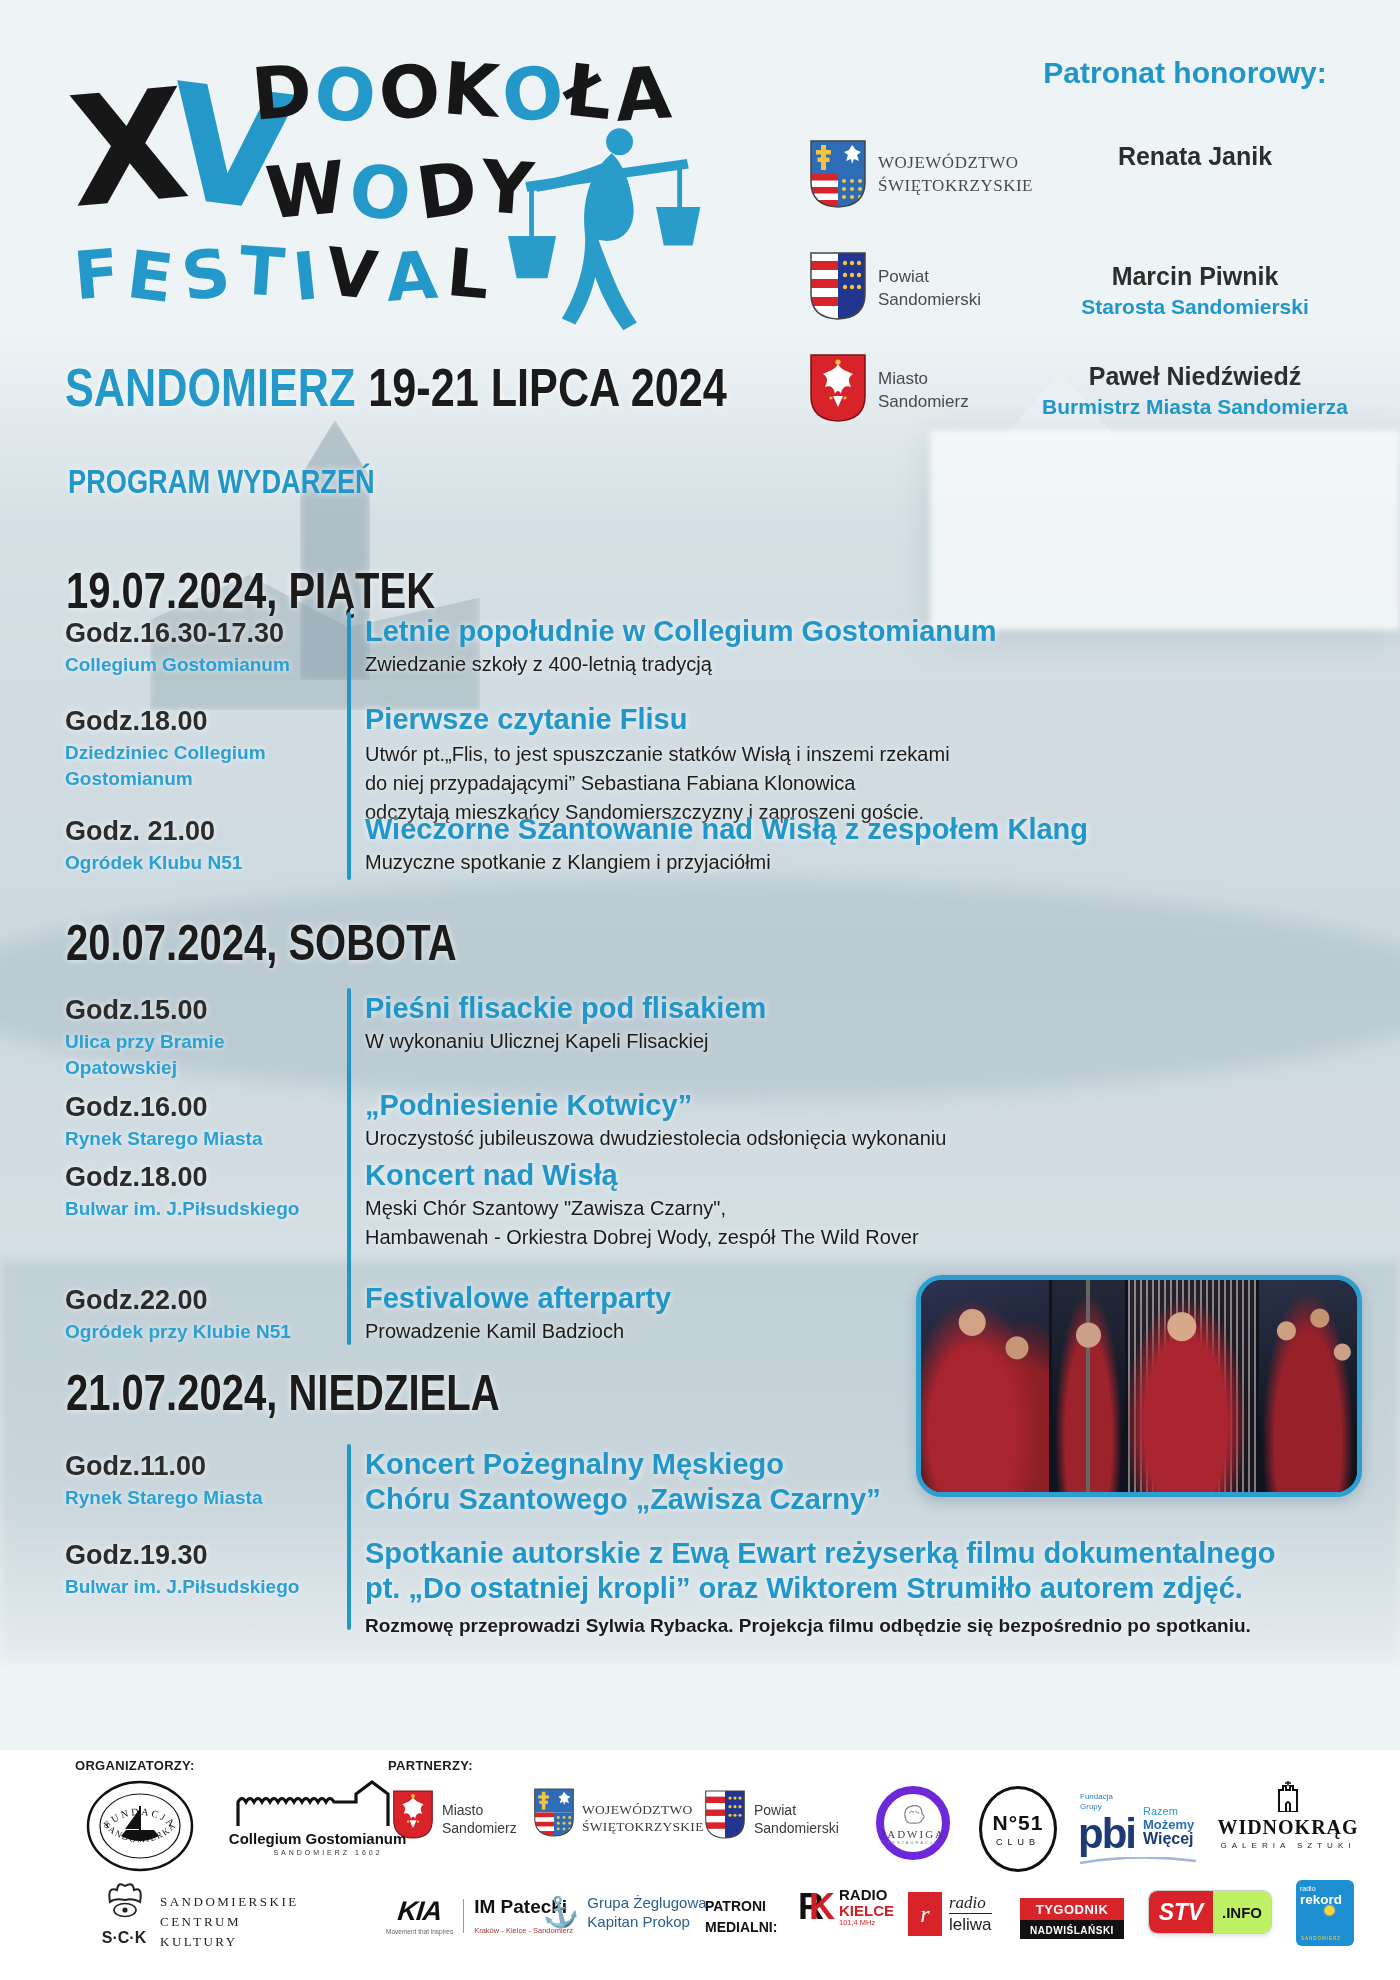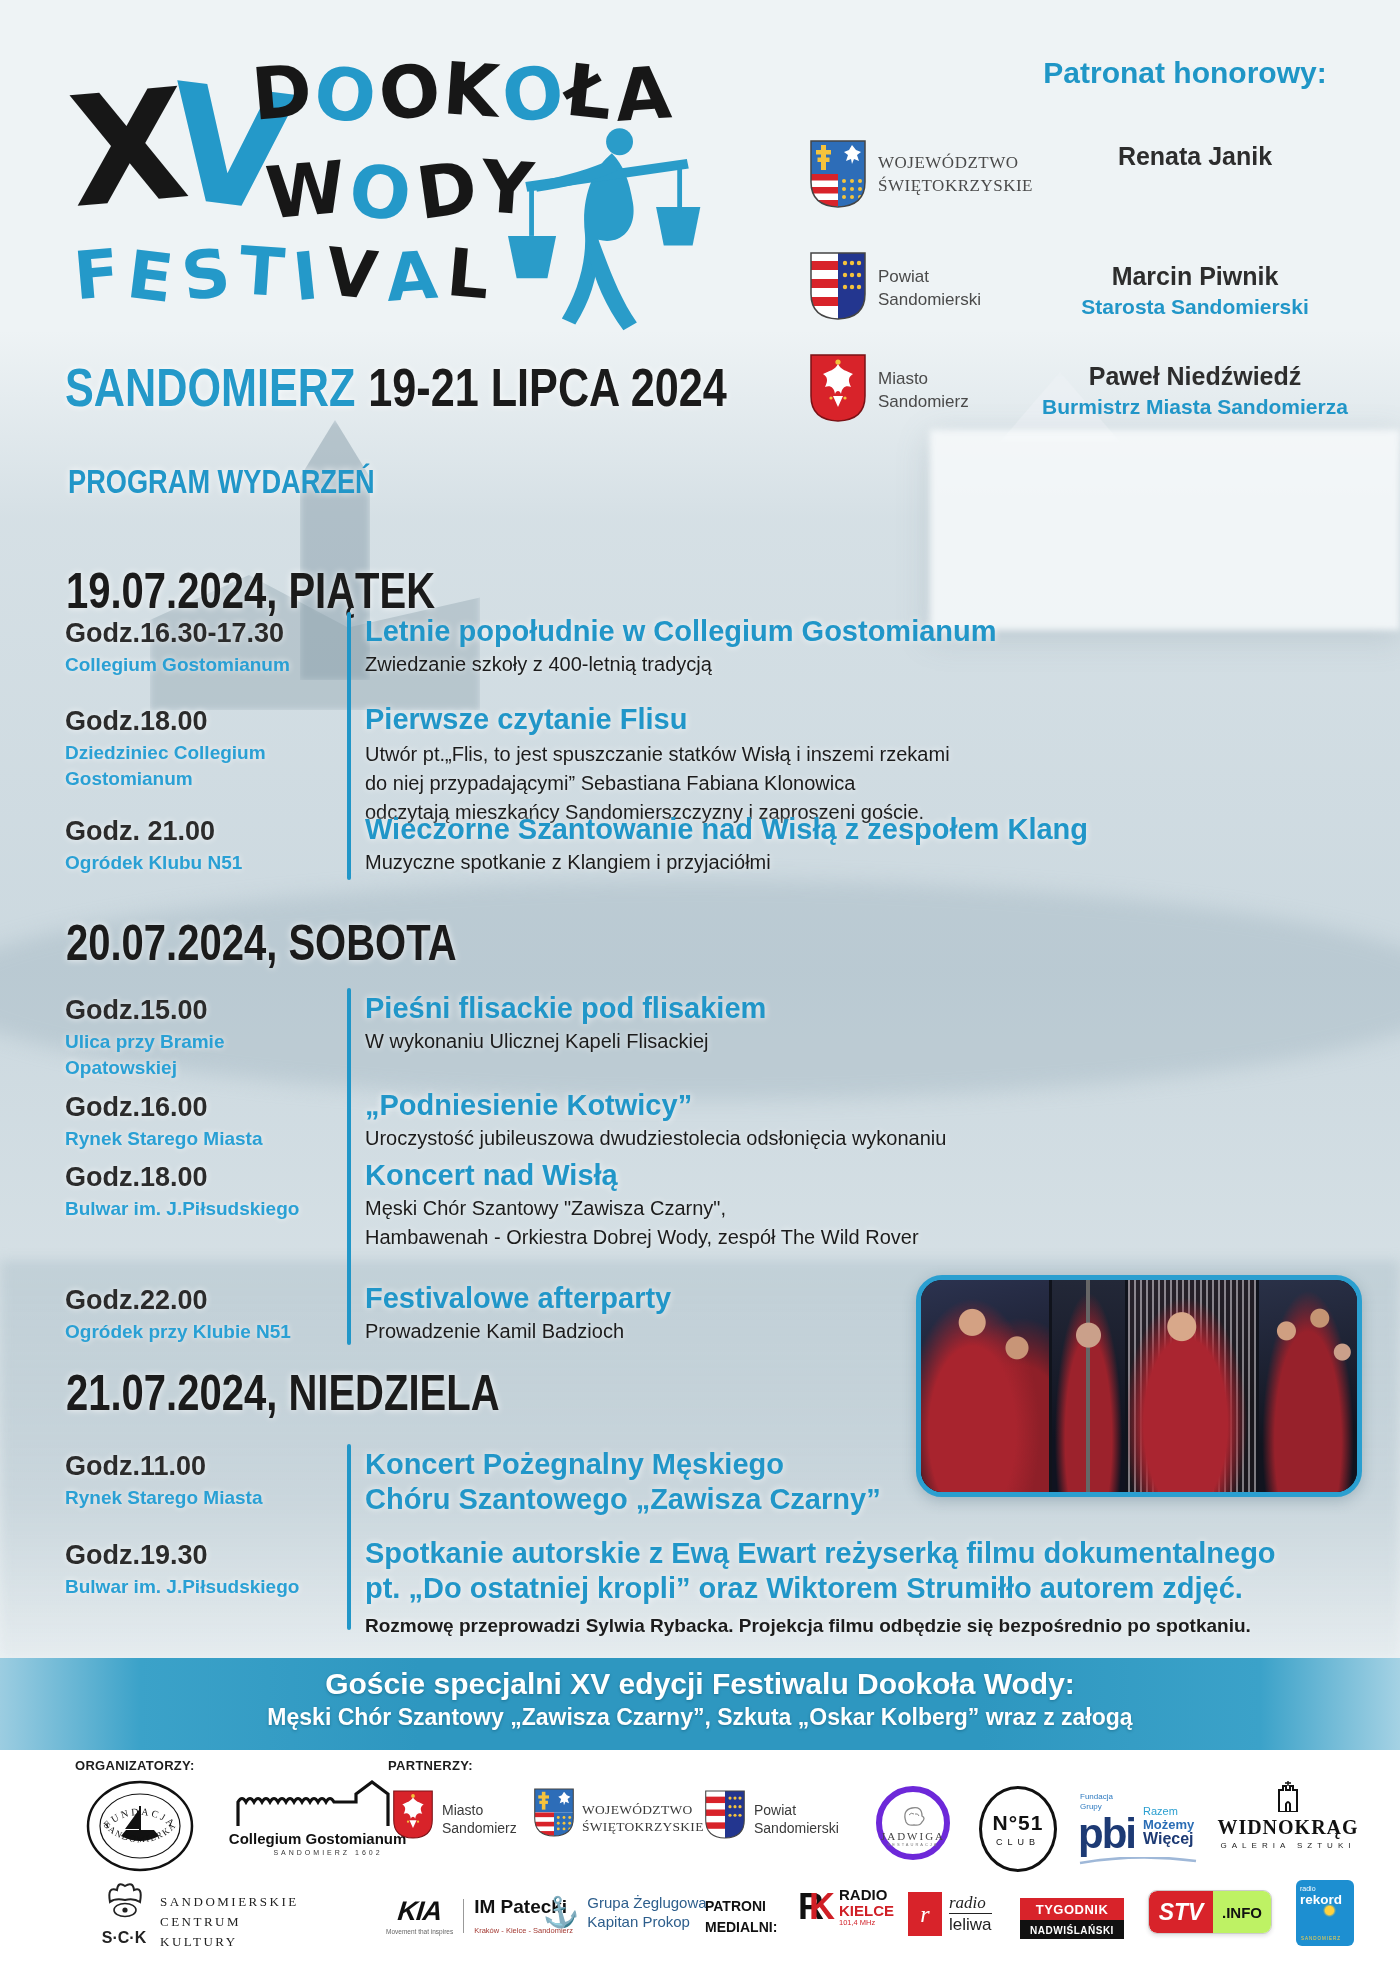--- a/index.html
+++ b/index.html
@@ -104,21 +104,21 @@
   .band-l1{margin-top:9px;font-size:30px;font-weight:bold;text-shadow:0 1px 3px rgba(0,60,80,.4);}
   .band-l2{margin-top:3px;font-size:23px;font-weight:bold;text-shadow:0 1px 3px rgba(0,60,80,.4);}
   
   .footer{position:absolute;left:0;top:1750px;width:1400px;height:230px;background:#ffffff;}
   .f-label{position:absolute;font-size:13px;font-weight:bold;color:#1c1c1c;letter-spacing:.3px;}
   .f-item{position:absolute;}
   .f-cresttxt{font-size:14px;color:#3a3a3a;line-height:1.25;white-space:pre-line;}
   .serif{font-family:"Liberation Serif",serif;}
   .colleg-name{font-size:15px;font-weight:bold;color:#111;}
   .colleg-sub{font-size:7px;letter-spacing:3px;color:#333;margin-top:2px;text-align:center;}
-  .jad-circle{width:74px;height:74px;border:6px solid #6d28d9;border-radius:50%;
+  .jad-circle{width:74px;height:74px;border:8px solid #6d28d9;border-radius:50%;
     display:flex;flex-direction:column;align-items:center;justify-content:flex-end;padding-bottom:7px;box-sizing:border-box;}
   .jad-name{font-family:"Liberation Serif",serif;font-size:11px;letter-spacing:2px;color:#444;}
   .jad-sub{font-size:4px;letter-spacing:2px;color:#777;}
   .n51-circle{width:72px;height:80px;border:3px solid #111;border-radius:50%;
     display:flex;flex-direction:column;align-items:center;justify-content:center;}
   .n51-n{font-size:21px;font-weight:bold;color:#111;letter-spacing:1px;}
   .n51-club{font-size:9px;letter-spacing:5px;color:#111;margin-top:2px;}
   .pbi-wrap{display:flex;align-items:flex-end;gap:8px;}
   .pbi-top{font-size:8px;color:#2f7bc0;line-height:1.2;position:absolute;left:2px;top:-14px;white-space:pre-line;}
   .pbi-name{font-size:42px;font-weight:bold;color:#1d3a74;letter-spacing:-2px;line-height:.8;}
@@ -362,24 +362,20 @@
 Chóru Szantowego „Zawisza Czarny”</div>
   </div>
   <div class="event" style="top:1540px">
     <div class="ev-time">Godz.19.30</div>
     <div class="ev-loc">Bulwar im. J.Piłsudskiego</div>
     <div class="ev-title" style="width:1040px">Spotkanie autorskie z Ewą Ewart reżyserką filmu dokumentalnego
 pt. „Do ostatniej kropli” oraz Wiktorem Strumiłło autorem zdjęć.</div>
     <div class="ev-desc" style="top:72px;width:1040px;font-size:19px;font-weight:bold">Rozmowę przeprowadzi Sylwia Rybacka. Projekcja filmu odbędzie się bezpośrednio po spotkaniu.</div>
   </div>
 
-  <div class="band">
-    <div class="band-l1">Goście specjalni XV edycji Festiwalu Dookoła Wody:</div>
-    <div class="band-l2">Męski Chór Szantowy „Zawisza Czarny”, Szkuta „Oskar Kolberg” wraz z załogą</div>
-  </div>
 
   <div class="footer">
     <div class="f-label" style="left:75px;top:8px">ORGANIZATORZY:</div>
     <div class="f-label" style="left:388px;top:8px">PARTNERZY:</div>
 
     <div class="f-item" style="left:85px;top:30px">
       <svg width="110" height="92" viewBox="0 0 110 92">
         <ellipse cx="55" cy="46" rx="52" ry="44" fill="#fff" stroke="#111" stroke-width="2.5"></ellipse>
         <ellipse cx="55" cy="46" rx="40" ry="32" fill="none" stroke="#111" stroke-width="1.2"></ellipse>
         <path d="M55,26 V52 M55,30 L42,48 L55,48 Z" stroke="#111" stroke-width="2" fill="#111"></path>

